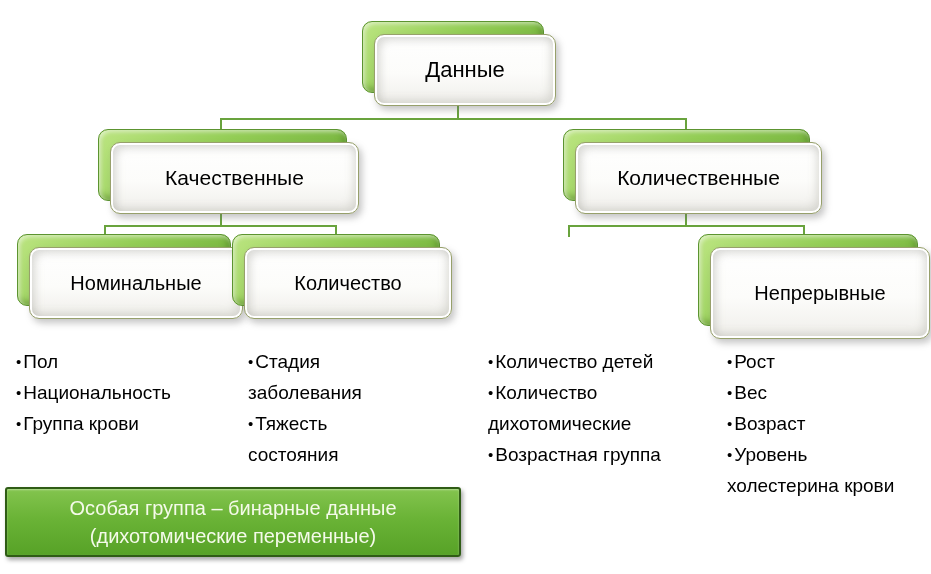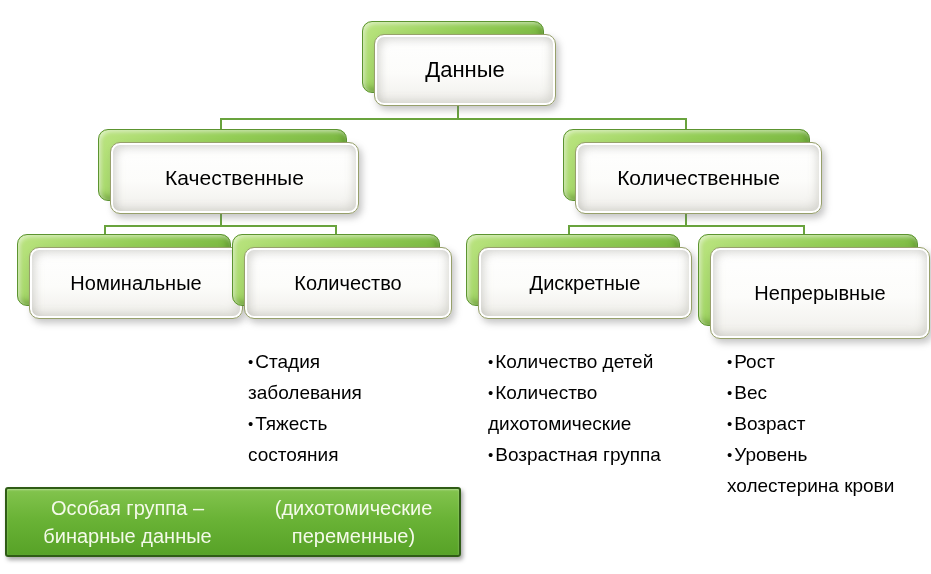--- a/index.html
+++ b/index.html
@@ -52,21 +52,21 @@
   .bullet-item{display:block;}
   .bullet-glyph{font-size:15px;margin-right:2px;vertical-align:1px;}
   
   .banner{
     position:absolute;
     left:5px;top:487px;width:452px;height:66px;
     background:linear-gradient(to bottom,#83c44e 0%,#6ab336 45%,#57a227 100%);
     border:2px solid #2f5c15;
     border-radius:3px;
     box-shadow:2px 3px 4px rgba(0,0,0,0.35), inset 0 1px 2px rgba(255,255,255,0.4);
-    display:flex;flex-direction:row;align-items:center;justify-content:center;
+    display:flex;flex-direction:column;align-items:center;justify-content:center;
     color:#f4fae9;
     font-size:20px;
     line-height:28px;
     text-align:center;
   }
 </style>
 </head>
 <body>
 
 <div class="stage">
@@ -101,29 +101,30 @@
   </div>
 
   <div class="node lvl3" style="left:10px;top:247px;width:212px;height:70px;margin-left:19px;">
     <div class="node-back"></div>
     <div class="node-front">Номинальные</div>
   </div>
   <div class="node lvl3" style="left:244px;top:247px;width:206px;height:70px;">
     <div class="node-back"></div>
     <div class="node-front">Количество</div>
   </div>
-  <div class="node lvl3" style="left:478px;top:247px;width:212px;height:70px;">
-    <div class="node-back"></div>
-    <div class="node-front">Дискретные</div>
-  </div>
   <div class="node lvl3" style="left:710px;top:247px;width:218px;height:90px;text-decoration:underline;">
     <div class="node-back"></div>
     <div class="node-front">Непрерывные</div>
   </div>
 
+  <div class="list" style="left:16px;top:346px;width:225px;">
+      <div class="bullet-item"><span class="bullet-glyph">•</span><span class="bullet-text">Пол</span></div>
+      <div class="bullet-item"><span class="bullet-glyph">•</span><span class="bullet-text">Национальность</span></div>
+      <div class="bullet-item"><span class="bullet-glyph">•</span><span class="bullet-text">Группа крови</span></div>
+    </div>
   <div class="list" style="left:248px;top:346px;width:150px;">
       <div class="bullet-item"><span class="bullet-glyph">•</span><span class="bullet-text">Стадия заболевания</span></div>
       <div class="bullet-item"><span class="bullet-glyph">•</span><span class="bullet-text">Тяжесть состояния</span></div>
     </div>
   <div class="list" style="left:476px;top:346px;width:212px;margin-left:12px;">
       <div class="bullet-item"><span class="bullet-glyph">•</span><span class="bullet-text">Количество детей</span></div>
       <div class="bullet-item"><span class="bullet-glyph">•</span><span class="bullet-text">Количество дихотомические</span></div>
       <div class="bullet-item"><span class="bullet-glyph">•</span><span class="bullet-text">Возрастная группа</span></div>
     </div>
   <div class="list" style="left:712px;top:346px;width:168px;margin-left:15px;">

